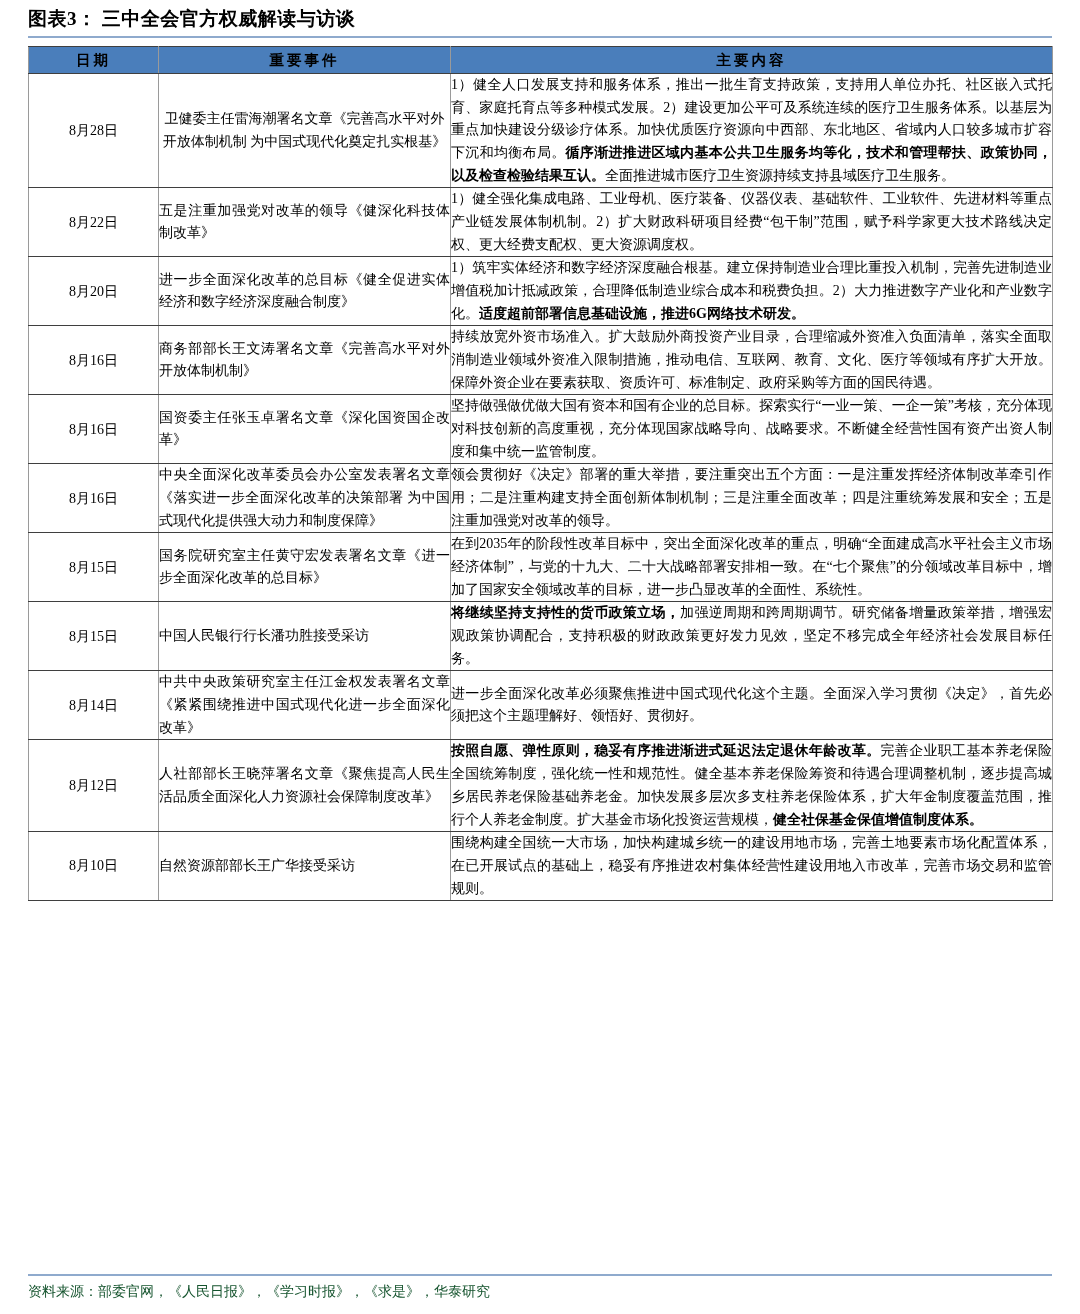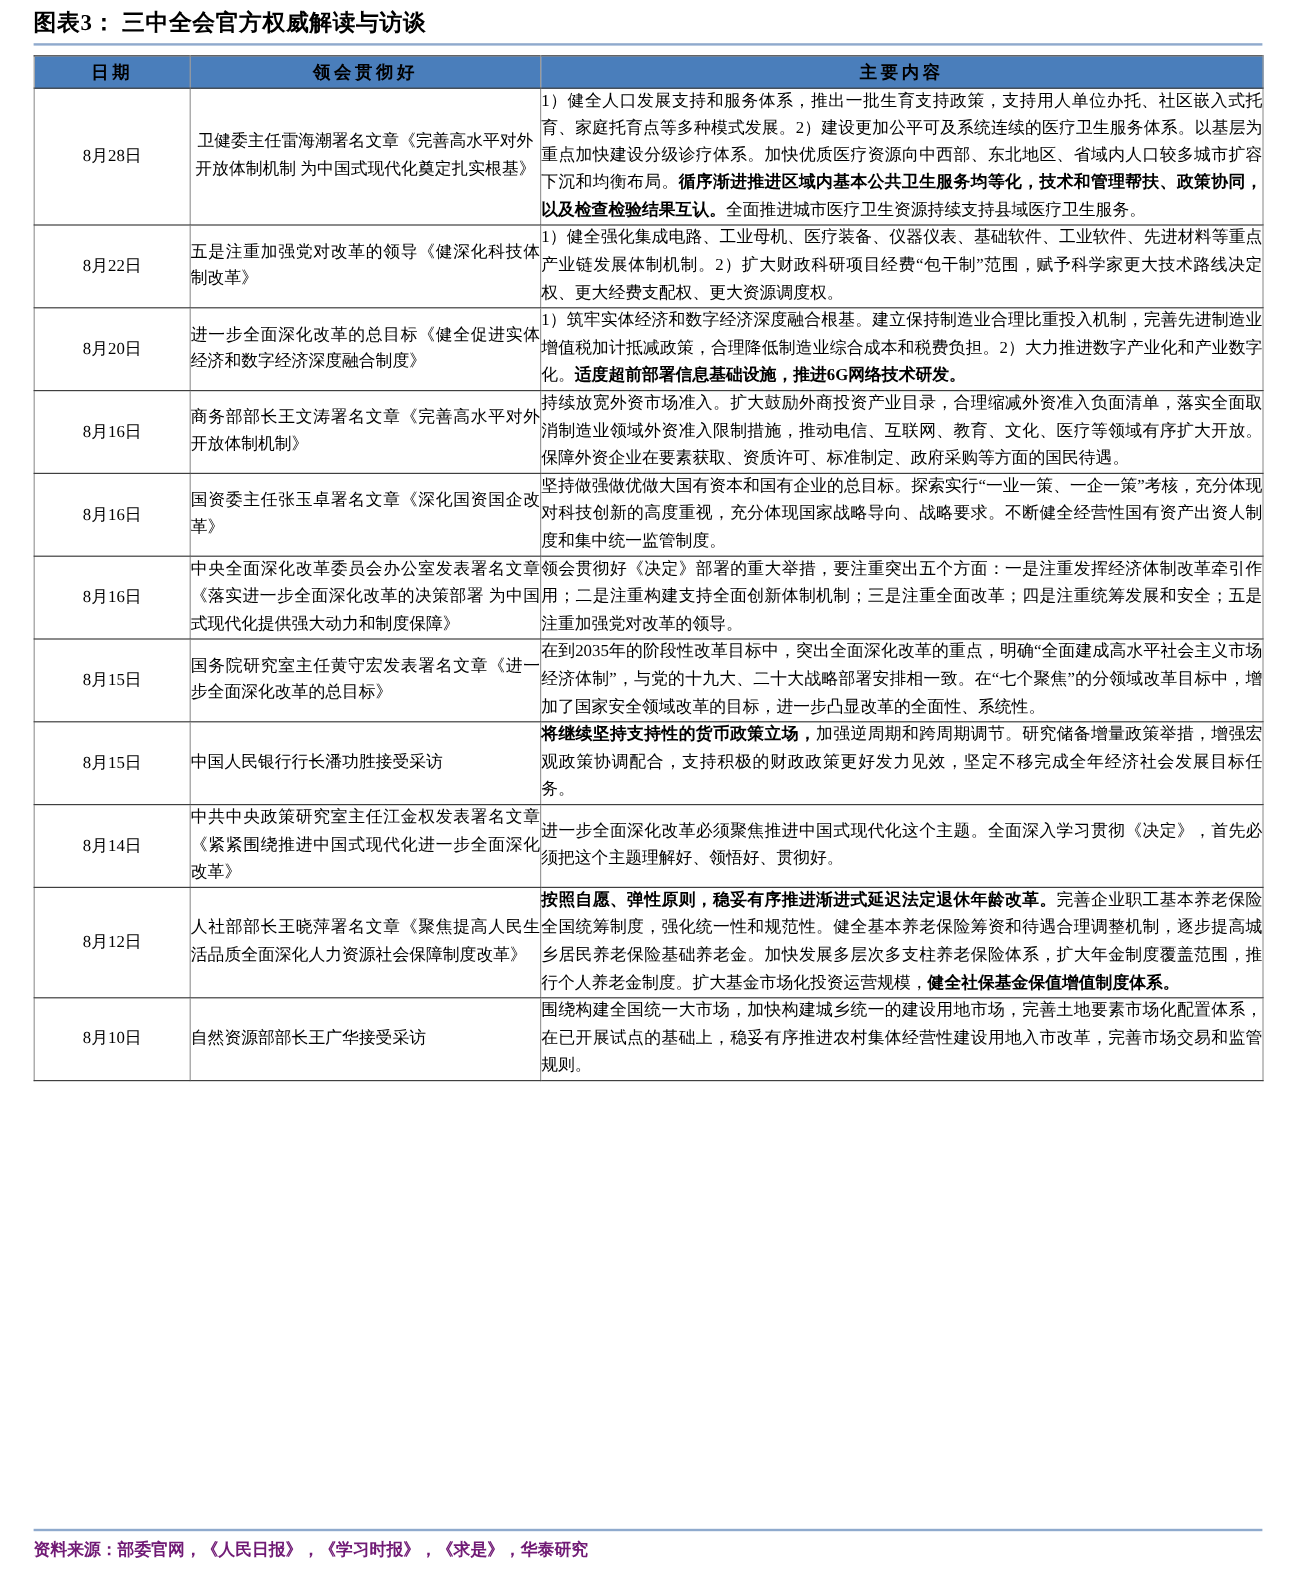--- a/index.html
+++ b/index.html
@@ -110,44 +110,43 @@
     top: 1274px;
     width: 1024px;
     height: 2px;
     background: #8faacd;
   }
   .source {
     position: absolute;
     left: 28px;
     top: 1283px;
     font-size: 14px;
-    color: #701a75;
+    color: #14532d;
     white-space: nowrap;
-    font-weight: bold;
   }
 </style>
 </head>
 <body>
 
 <div class="page">
 
   <div class="exhibit-title">图表3： 三中全会官方权威解读与访谈</div>
   <div class="title-rule"></div>
 
   <div class="tbl-wrap">
     <table class="data">
       <colgroup>
         <col class="c-date">
         <col class="c-event">
         <col class="c-body">
       </colgroup>
       <thead>
         <tr>
           <th>日期</th>
-          <th>领会贯彻好</th>
+          <th>重要事件</th>
           <th>主要内容</th>
         </tr>
       </thead>
       <tbody id="tbody">
           <tr>
             <td class="date">8月28日</td>
             <td class="event centered">卫健委主任雷海潮署名文章《完善高水平对外开放体制机制 为中国式现代化奠定扎实根基》</td>
             <td class="body"><span>1）健全人口发展支持和服务体系，推出一批生育支持政策，支持用人单位办托、社区嵌入式托育、家庭托育点等多种模式发展。</span><span>2）建设更加公平可及系统连续的医疗卫生服务体系。以基层为重点加快建设分级诊疗体系。加快优质医疗资源向中西部、东北地区、省域内人口较多城市扩容下沉和均衡布局。</span><span class="bold">循序渐进推进区域内基本公共卫生服务均等化，技术和管理帮扶、政策协同，以及检查检验结果互认。</span><span>全面推进城市医疗卫生资源持续支持县域医疗卫生服务。</span></td>
           </tr>
           <tr>

